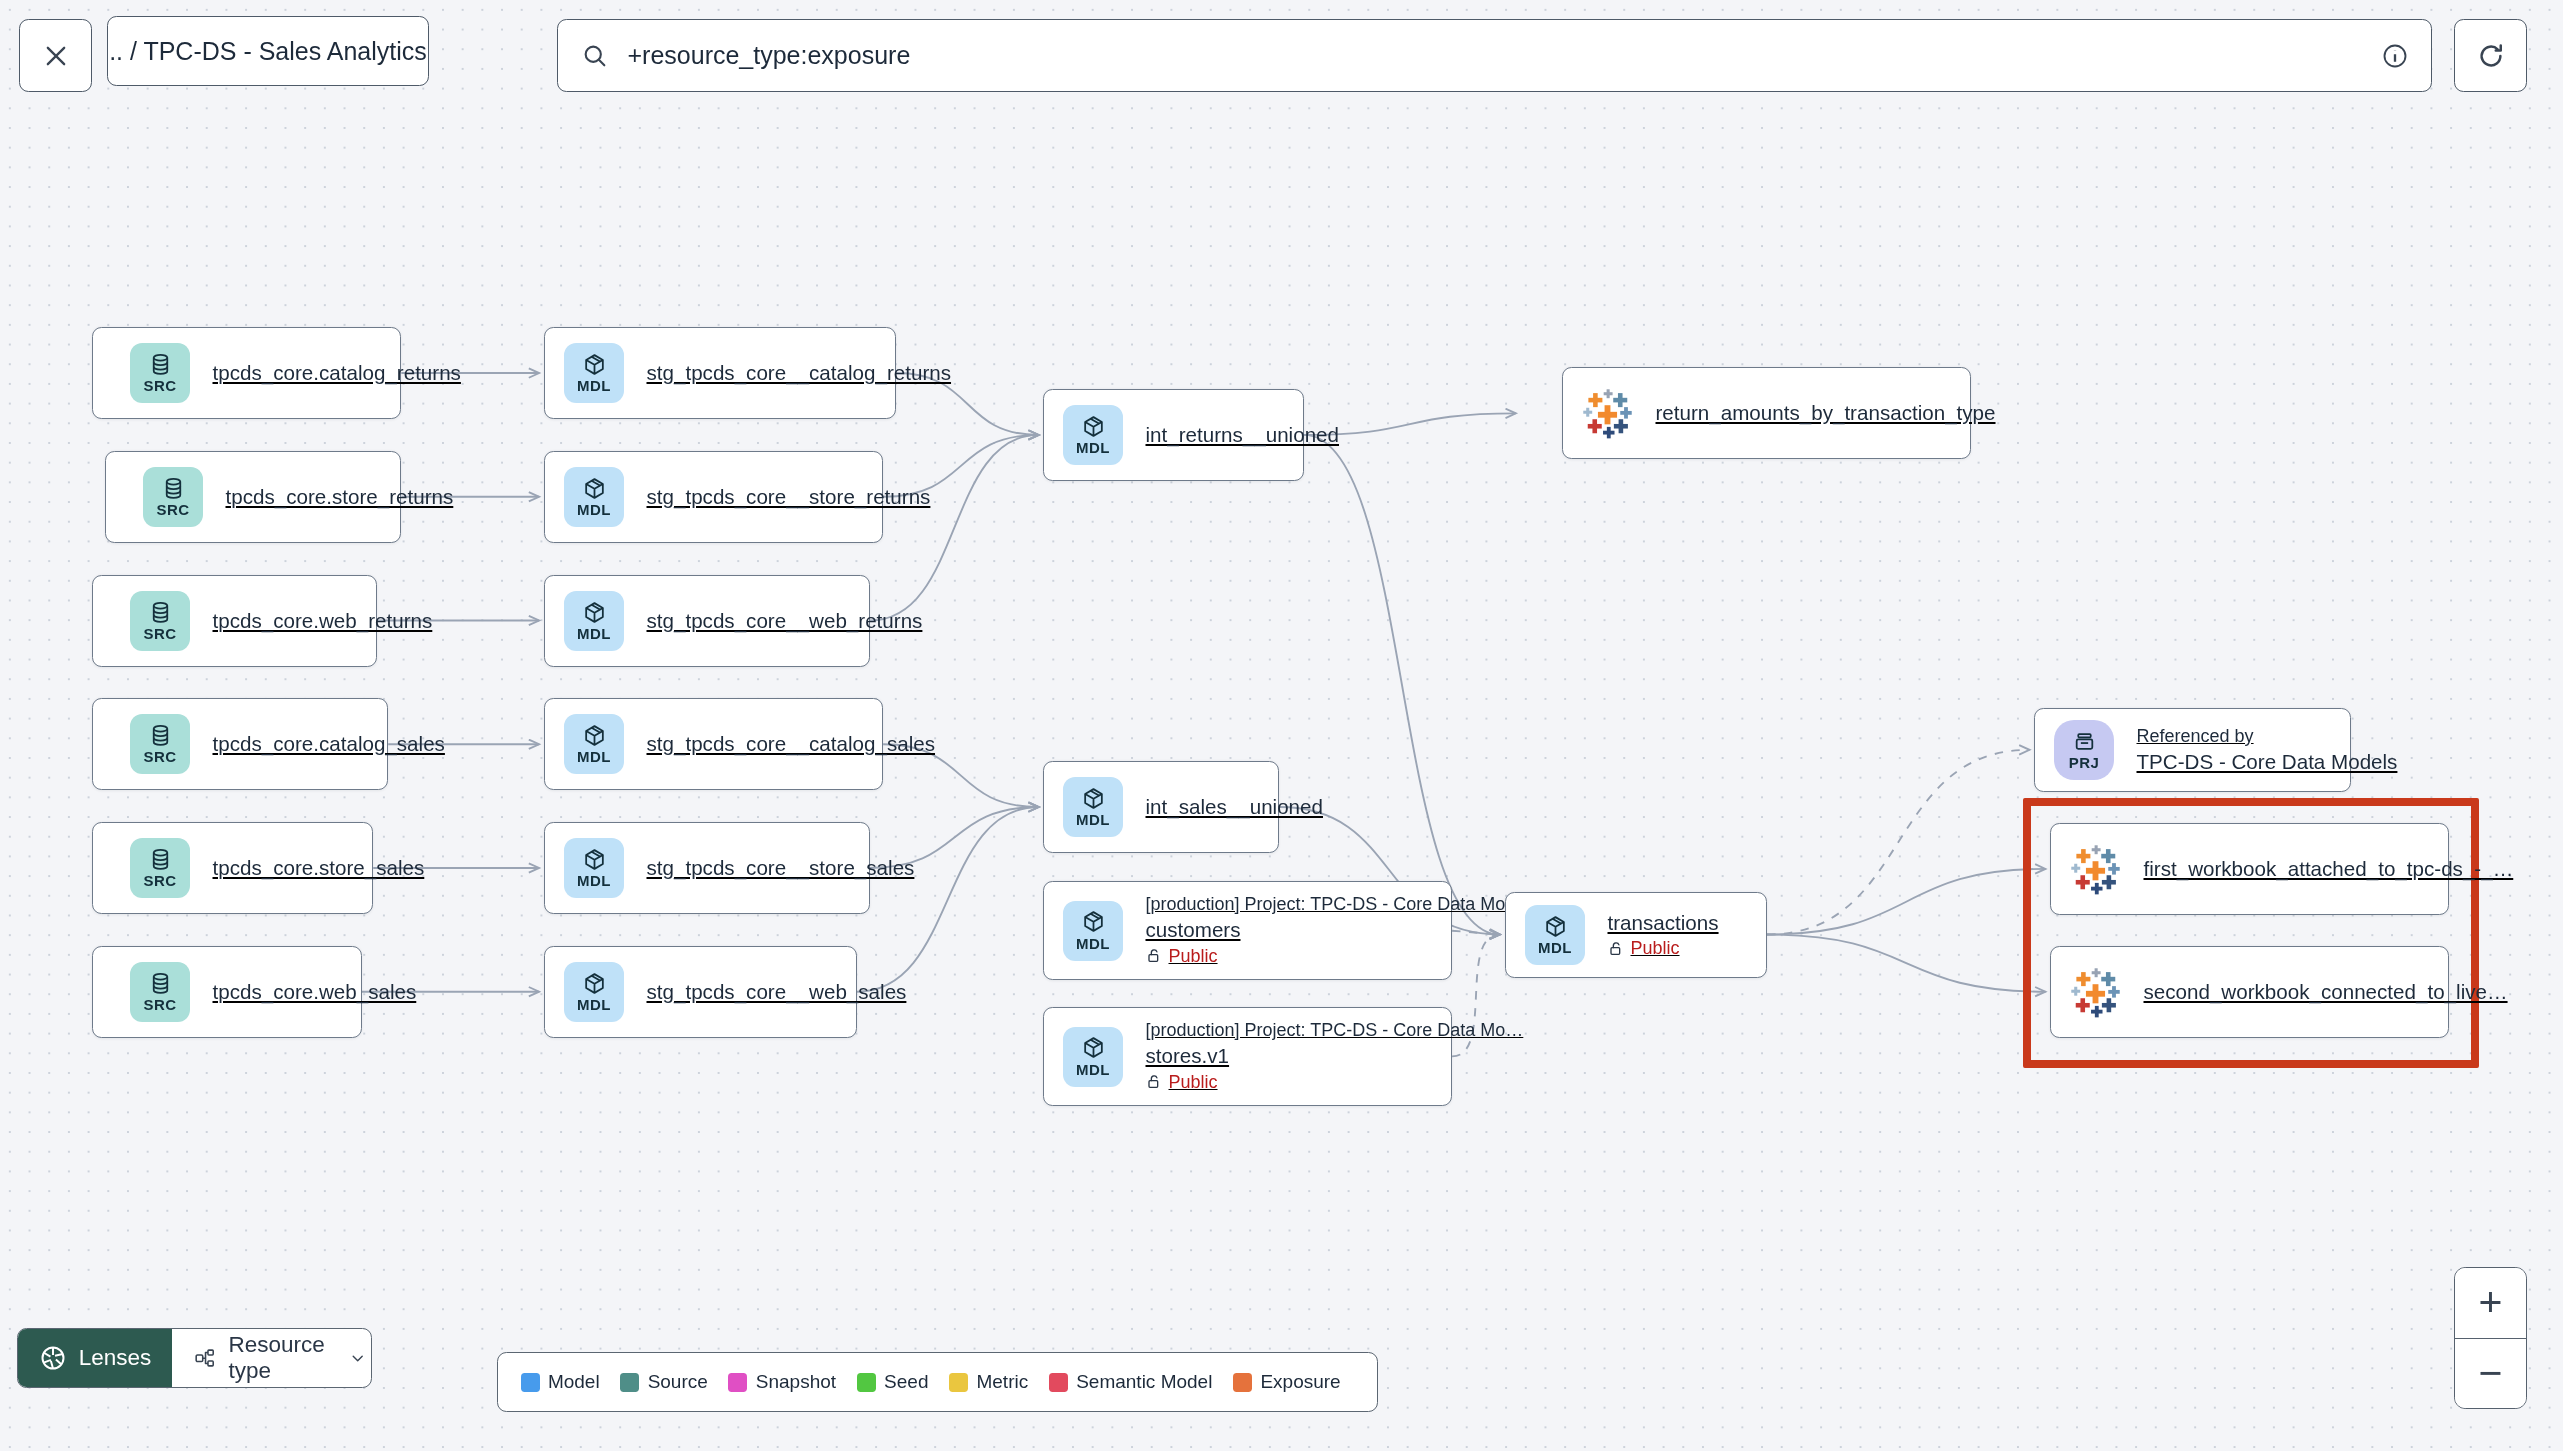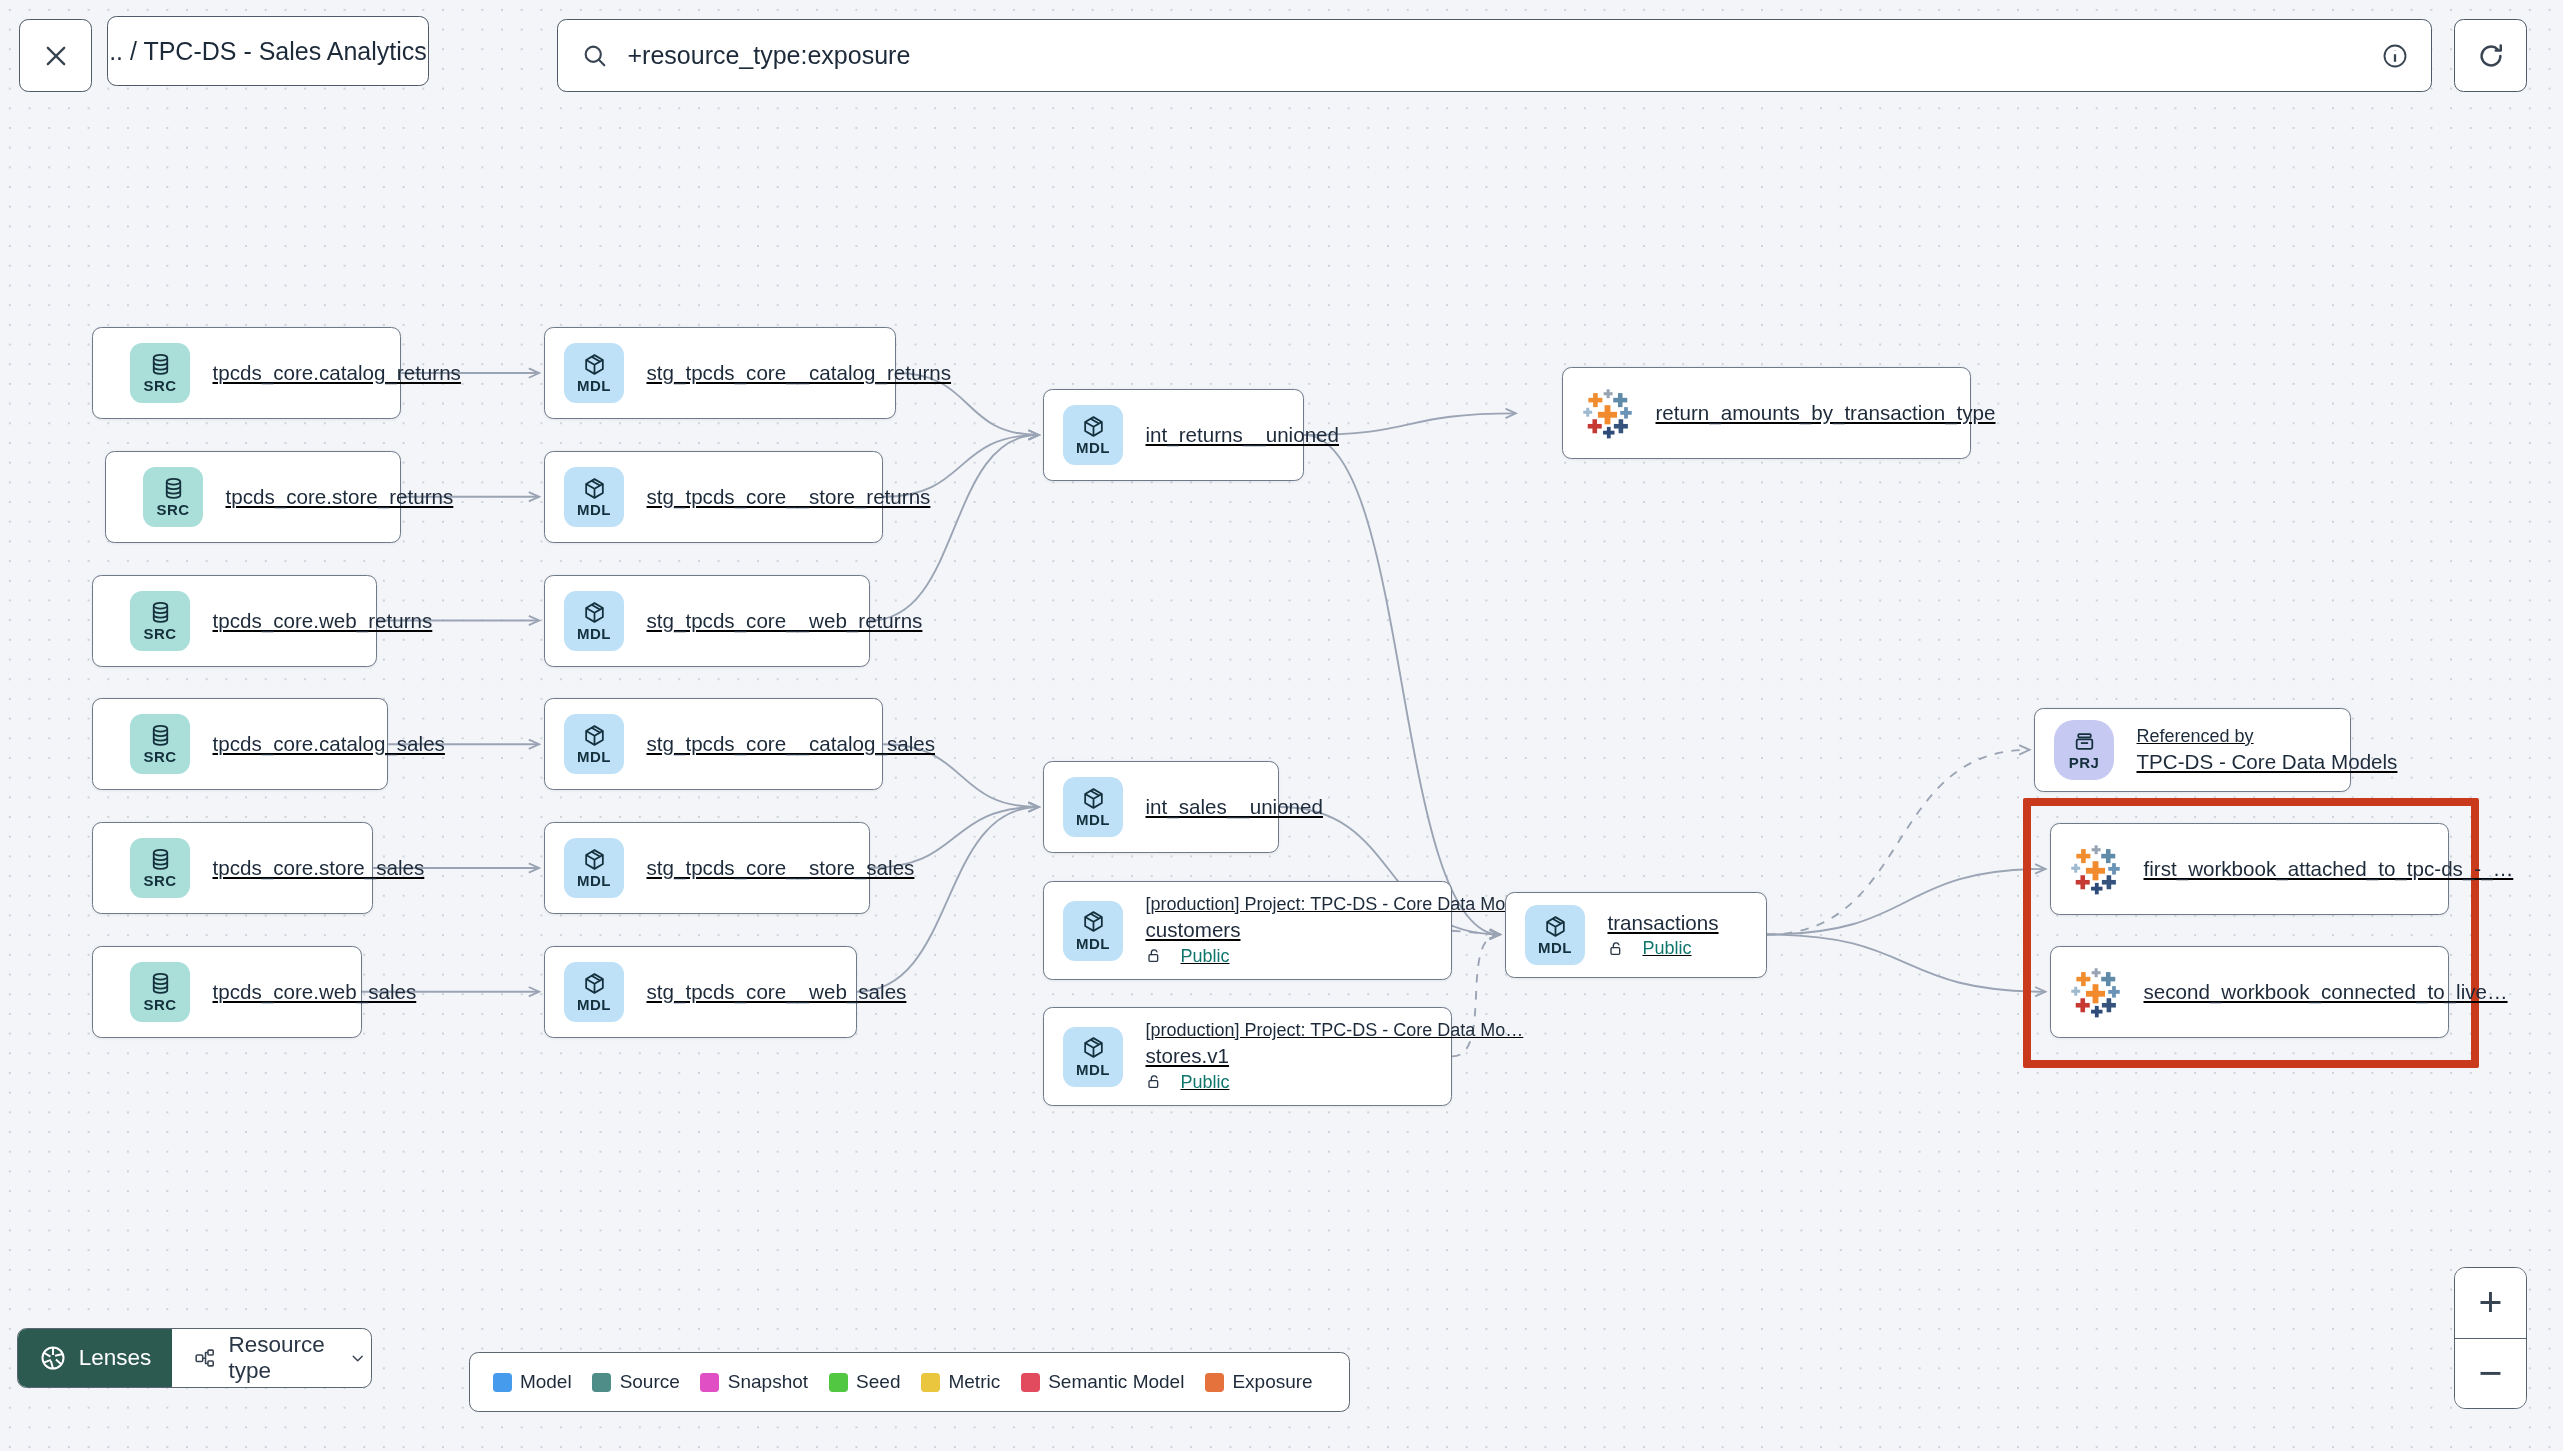--- a/index.html
+++ b/index.html
@@ -24,40 +24,40 @@
     align-items:center;justify-content:center;flex:0 0 auto;color:#14303c;}
   .badge svg{width:25px;height:25px;display:block;}
   .btxt{font-size:15px;font-weight:600;letter-spacing:0.5px;margin-top:0.9px;color:#14303c;}
   .badge-source{background:#aadfd9;margin-left:18px;}
   .badge-model{background:#bfe1f8;}
   .badge-project{background:#c6c9f2;border-radius:20px;}
   .tabicon{width:51px;height:51px;flex:0 0 auto;}
   .ncol{display:flex;flex-direction:column;justify-content:flex-end;min-width:0;text-decoration:underline;}
   .nlabel{font-size:20.6px;color:#1d2a3a;white-space:nowrap;}
   .nhead{font-size:18px;color:#1d2a3a;white-space:nowrap;margin-bottom:2.8px;}
-  .vrow{display:flex;align-items:center;gap:19px;font-size:18px;color:#0f766e;margin-top:3.7px;}
+  .vrow{display:flex;align-items:center;gap:7px;font-size:18px;color:#b91c1c;margin-top:3.7px;}
   .vrow svg{width:16px;height:16px;}
   
   .pillbtn{position:absolute;box-sizing:border-box;background:#fff;border:1.9px solid #4e5a68;
     border-radius:9.4px;display:flex;align-items:center;justify-content:center;z-index:5;
     color:#2a3646;cursor:pointer;}
   .crumb{font-size:25px;color:#1d2a3a;}
   .searchbar{position:absolute;box-sizing:border-box;background:#fff;border:1.9px solid #4e5a68;
     border-radius:9.4px;display:flex;align-items:center;z-index:5;padding:0 22.5px;gap:17px;}
   .searchbar input{border:none;outline:none;background:transparent;flex:1;
     font-size:25px;color:#1d2a3a;font-family:"Liberation Sans",sans-serif;}
   .icon-btn svg,.searchbar svg{display:block;}
   
   .bar{position:absolute;box-sizing:border-box;background:#fff;border:1.9px solid #5b6672;
     border-radius:9.4px;display:flex;align-items:center;z-index:5;overflow:hidden;}
   .lenses{background:#2d5a50;color:#fff;height:100%;display:flex;align-items:center;
     gap:12.2px;padding:0 20.6px;font-size:22.5px;cursor:pointer;flex:0 0 auto;}
   .resource{display:flex;align-items:center;gap:13px;padding:0 22.5px;font-size:22.5px;
     color:#2a3646;cursor:pointer;flex:1;}
-  .legendbar{padding:0 22.5px;gap:20.6px;}
+  .legendbar{padding:0 22.5px;gap:20.6px;margin-left:28px;}
   .legend-item{display:flex;align-items:center;gap:8.4px;font-size:19px;color:#1d2a3a;white-space:nowrap;}
   .swatch{width:19px;height:19px;border-radius:3.7px;flex:0 0 auto;}
   
   .zoompanel{position:absolute;box-sizing:border-box;background:#fff;border:1.9px solid #56616e;
     border-radius:11.2px;z-index:5;display:flex;flex-direction:column;overflow:hidden;}
   .zbtn{flex:1;display:flex;align-items:center;justify-content:center;font-size:41px;
     color:#394452;cursor:pointer;background:#fff;border:none;font-family:inherit;line-height:1;}
   .zbtn:first-child{border-bottom:1.9px solid #56616e;}
   .hiddenDefs{position:absolute;width:0;height:0;overflow:hidden;}
 </style>

